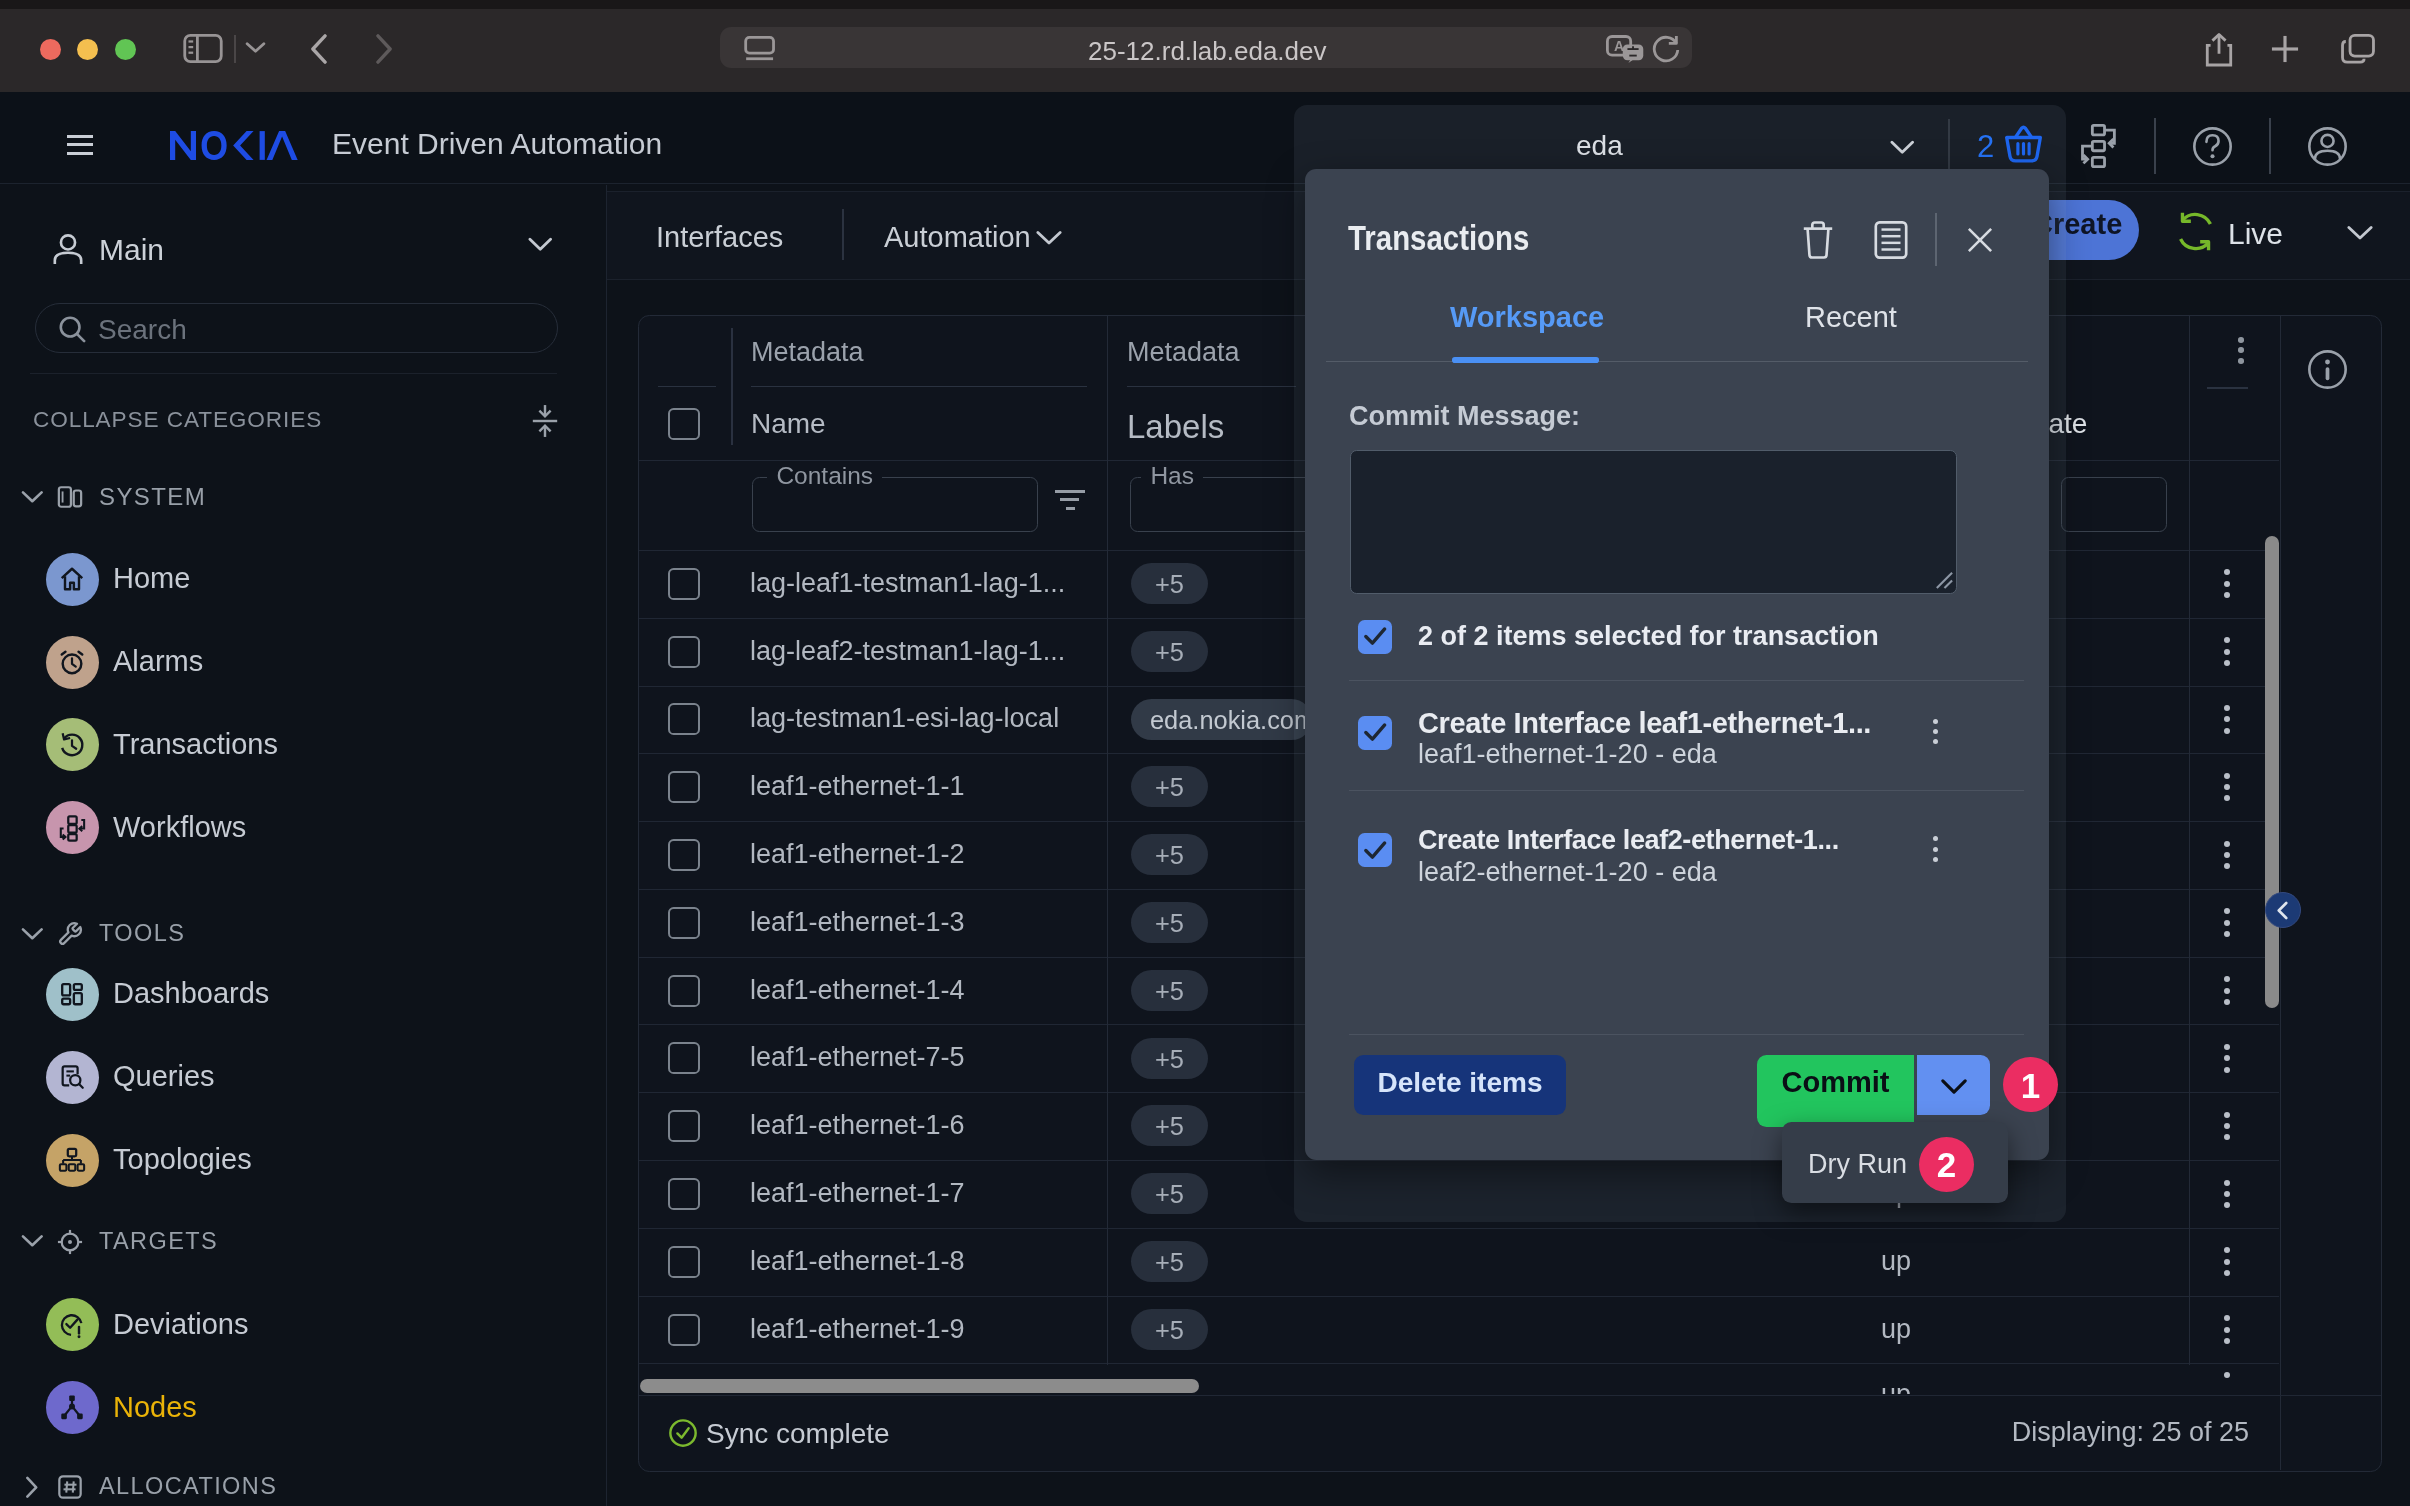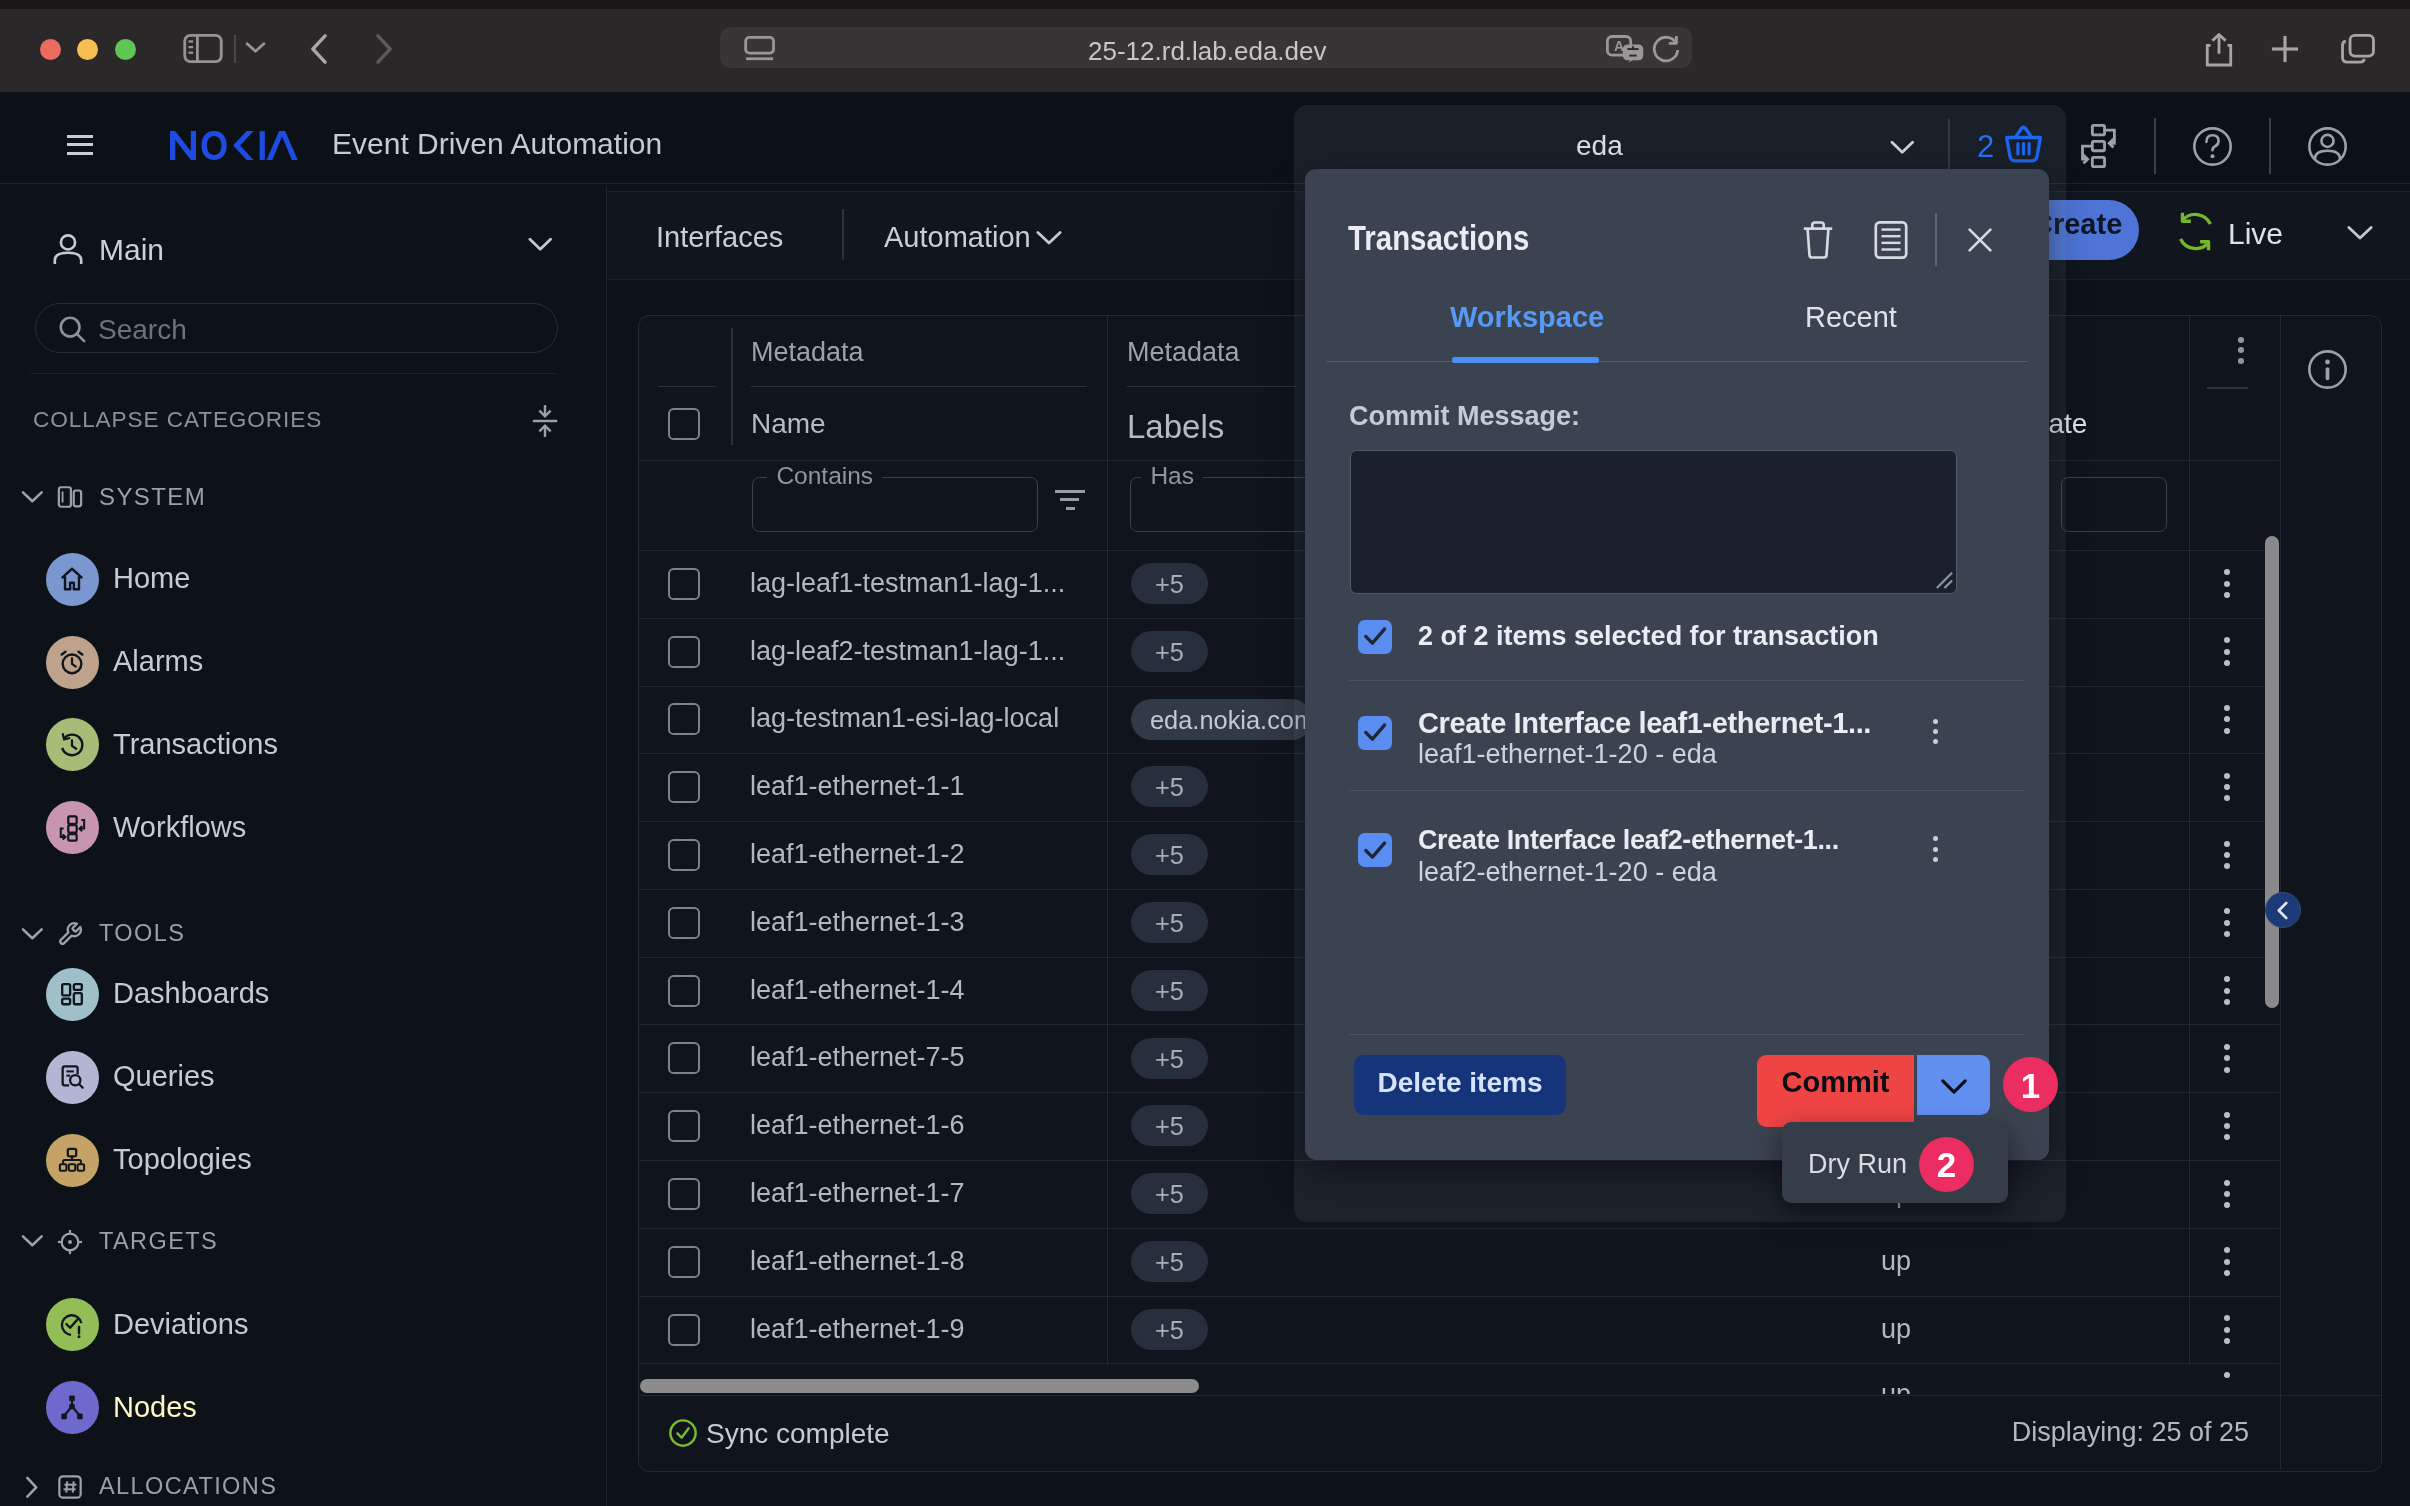--- a/index.html
+++ b/index.html
@@ -243,21 +243,21 @@
 <div class="abs" style="left:46px;top:1381px;width:53px;height:53px;border-radius:50%;background:#6e69cc;"></div>
       <svg class="abs" style="left:58px;top:1394px;" width="28" height="28" viewBox="0 0 30 30">
       <line x1="15" y1="13" x2="15" y2="5" stroke="#11161f" stroke-width="2.4"></line>
       <line x1="15" y1="13" x2="7" y2="23" stroke="#11161f" stroke-width="2.4"></line>
       <line x1="15" y1="13" x2="23" y2="23" stroke="#11161f" stroke-width="2.4"></line>
       <rect x="12" y="1.5" width="6" height="6" rx="1.2" fill="#11161f"></rect>
       <rect x="3.5" y="21" width="6" height="6" rx="1.2" fill="#11161f"></rect>
       <rect x="20.5" y="21" width="6" height="6" rx="1.2" fill="#11161f"></rect>
       <circle cx="15" cy="13.5" r="3.2" fill="#11161f"></circle>
     </svg>
-      <div class="abs txt" style="left:113px;top:1391px;font-size:29px;color:#fef9c3;">Nodes</div>
+      <div class="abs txt" style="left:113px;top:1391px;font-size:29px;color:#eab308;">Nodes</div>
 <svg class="abs" style="left:24.5px;top:1476px;" width="14" height="22.6" viewBox="0 0 15 24">
         <polyline points="2.5,2 12,12 2.5,22" fill="none" stroke="#9aa1aa" stroke-width="2.8" stroke-linecap="round" stroke-linejoin="round"></polyline>
       </svg>
       <svg class="abs" style="left:57px;top:1474px;" width="26" height="26" viewBox="0 0 28 28">
       <rect x="2.5" y="2.5" width="23" height="23" rx="4" fill="none" stroke="#9aa1aa" stroke-width="2.4"></rect>
       <line x1="11" y1="8" x2="10" y2="20" stroke="#9aa1aa" stroke-width="2.2"></line>
       <line x1="18" y1="8" x2="17" y2="20" stroke="#9aa1aa" stroke-width="2.2"></line>
       <line x1="8" y1="11.5" x2="21" y2="11.5" stroke="#9aa1aa" stroke-width="2.2"></line>
       <line x1="7" y1="16.5" x2="20" y2="16.5" stroke="#9aa1aa" stroke-width="2.2"></line>
     </svg>
@@ -518,21 +518,21 @@
 </svg>
 <div class="abs txt" style="left:1418px;top:825px;font-size:27px;font-weight:bold;color:#e9ecf1;letter-spacing:-0.4px;">Create Interface leaf2-ethernet-1...</div>
 <div class="abs txt" style="left:1418px;top:857px;font-size:27px;color:#ced4dc;">leaf2-ethernet-1-20 - eda</div>
 <div class="abs" style="left:1933px;top:836px;width:5.3px;height:5.3px;border-radius:50%;background:#c9ced6;"></div>
       <div class="abs" style="left:1933px;top:847px;width:5.3px;height:5.3px;border-radius:50%;background:#c9ced6;"></div>
       <div class="abs" style="left:1933px;top:857px;width:5.3px;height:5.3px;border-radius:50%;background:#c9ced6;"></div>
 <div class="abs" style="left:1349px;top:1034px;width:675px;height:0.9px;background:#4b5360;"></div>
 <div class="abs" style="left:1354px;top:1055px;width:212px;height:60px;border-radius:9.4px;background:#16347a;text-align:center;">
         <div style="margin-top:12.2px;font-size:28px;font-weight:bold;color:#d6e4fa;">Delete items</div>
       </div>
-<div class="abs" style="left:1757px;top:1055px;width:157px;height:72px;border-radius:9.4px 0 0 9.4px;background:#ef4444;text-align:center;">
+<div class="abs" style="left:1757px;top:1055px;width:157px;height:72px;border-radius:9.4px 0 0 9.4px;background:#22c55e;text-align:center;">
         <div style="margin-top:11.3px;font-size:29px;font-weight:bold;color:#0a0e15;">Commit</div>
       </div>
 <div class="abs" style="left:1917px;top:1055px;width:73px;height:60px;border-radius:0 9.4px 9.4px 0;background:#6290f1;"></div>
 <svg class="abs" style="left:1940px;top:1078px;" width="28" height="17" viewBox="0 0 30 18">
         <polyline points="3,3 15,15 27,3" fill="none" stroke="#0a0e15" stroke-width="3.4" stroke-linecap="round" stroke-linejoin="round"></polyline>
       </svg>
 </div>
 
   <div class="abs" style="left:1782px;top:1122px;width:226px;height:81px;background:#353d49;border-radius:9.4px;box-shadow:0 9.4px 26px rgba(0,0,0,0.5);"></div>
   <div class="abs txt" style="left:1808px;top:1149px;font-size:27px;color:#d9dde3;">Dry Run</div>

